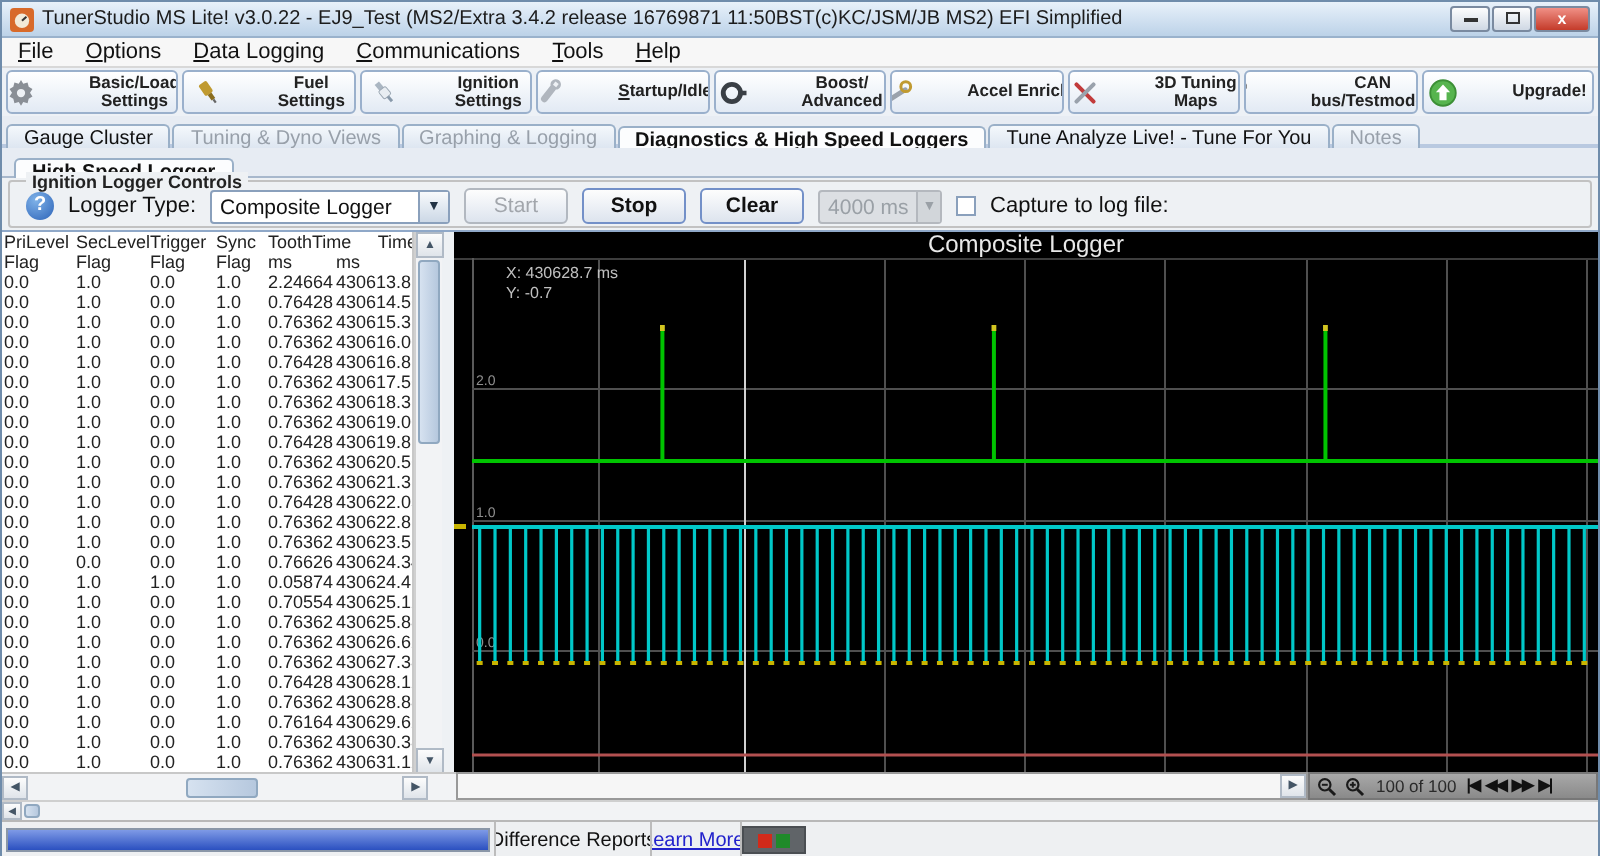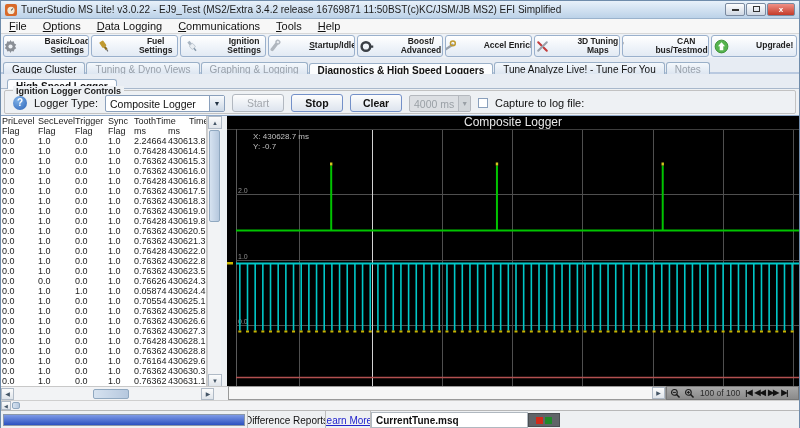--- a/index.html
+++ b/index.html
@@ -92,21 +92,21 @@
   svg { font-family:"Liberation Sans", sans-serif; display:block; }
 
   
   .footer-row { position:absolute; top:385px; left:0; width:100%; height:14px; display:flex; }
   .t-hscroll { width:228px; height:14px; background:#f2f3f5; position:relative; border-top:1px solid #c8c8c8; }
   .h-arrow { position:absolute; top:1px; width:13px; height:12px; background:linear-gradient(#fcfcfc,#dfe4ea);
     border:1px solid #b0bac6; font-size:6px; text-align:center; line-height:11px; color:#456; }
   .c-footer { width:572px; height:14px; display:flex; }
   .c-hscroll { flex:1; background:#f6f6f6; border:1px solid #999; position:relative; }
   .c-hscroll .h-arrow { right:0; top:0; height:12px; }
-  .pager { width:133px; background:linear-gradient(#a8a8a8,#8a8a8a); display:flex; align-items:center;
+  .pager { width:145px; background:linear-gradient(#a8a8a8,#8a8a8a); display:flex; align-items:center;
     gap:3px; padding:0 3px; border:1px solid #777; }
   .pager .zicon { width:11px; height:11px; }
   .page-ind { font-size:8.5px; color:#2a2a2a; white-space:nowrap; margin:0 2px; }
   .nav { font-size:8px; color:#111; line-height:12px; letter-spacing:-1px; font-weight:bold; }
 
   
   .thin-row { position:absolute; top:399px; left:0; width:100%; height:10px; background:#f2f3f5;
     border-top:1px solid #cfcfcf; }
   .thin-row .h-arrow { width:10px; height:9px; top:0; line-height:8px; font-size:5px; }
 
@@ -687,21 +687,20 @@
   <div class="statusbar">
     <div class="cell prog">
       <div class="pbar">
           <div class="pfill" style="width: 100%;"></div>
         </div>
     </div>
     <div class="cell diff">Difference Reports</div>
     <div class="cell learn">
         <span>Learn More!</span>
       </div>
-    <div class="cell tune">CurrentTune.msq</div>
     <div class="cell led">
       <span class="ledsq" style="background: rgb(210, 42, 26);"></span>
       <span class="ledsq" style="background: rgb(31, 138, 42);"></span>
     </div>
     <div class="cell" style="flex:1; border-right:none;"></div>
   </div>
 
 </div>
 
 </body></html>

